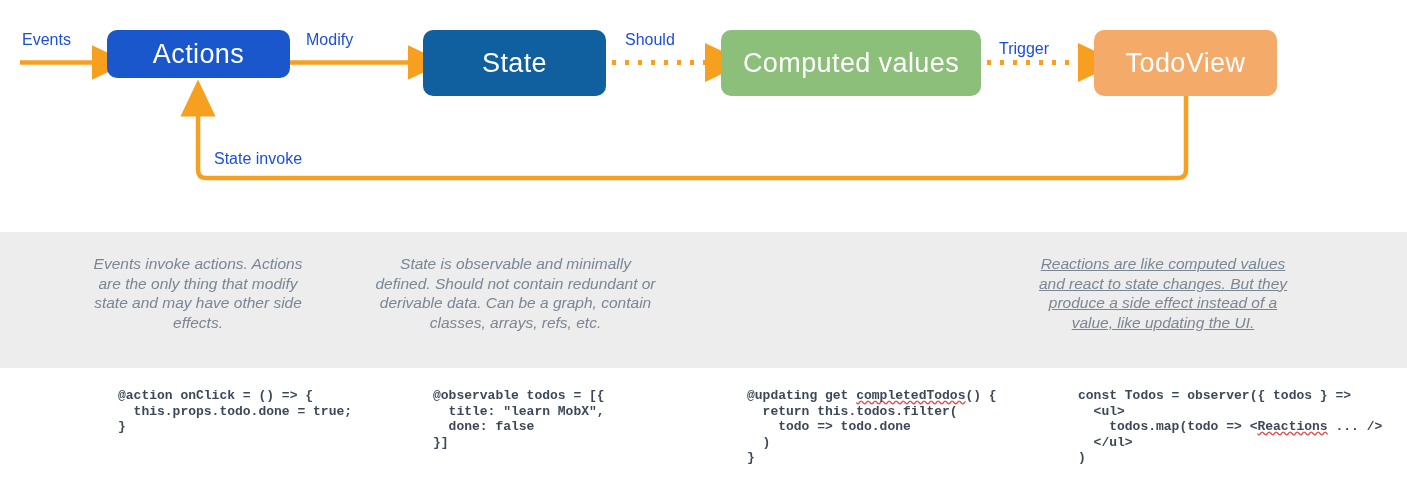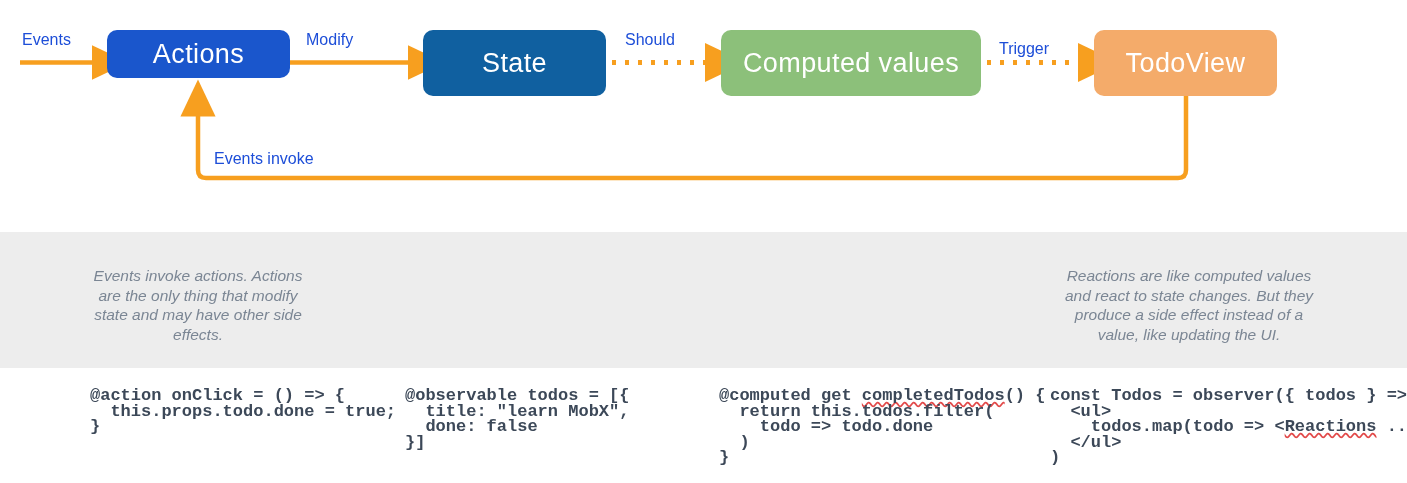--- a/index.html
+++ b/index.html
@@ -70,37 +70,37 @@
   }
   .desc-col {
     position: absolute;
     top: 22px;
     color: #7b8694;
     font-size: 15.5px;
     font-style: italic;
     line-height: 19.5px;
     text-align: center;
     font-family: "Liberation Sans", sans-serif;
-    margin-top: 12px;
   }
   .desc-1 { left: 86px;   width: 224px; }
   .desc-2 { left: 375px;  width: 281px; }
   .desc-3 { left: 709px;  width: 285px; }
-  .desc-4 { left: 1062px; width: 254px; }
+  .desc-4 { left: 1036px; width: 254px; text-decoration: underline; }
 
   
   .code-col {
     position: absolute;
     top: 388px;
     color: #3c4858;
     font-family: "Liberation Mono", "DejaVu Sans Mono", monospace;
-    font-size: 17px;
+    font-size: 13px;
     font-weight: bold;
     line-height: 15.5px;
     white-space: pre;
+    margin-left: 28px;
   }
   .code-1 { left: 90px; }
   .code-2 { left: 405px; }
   .code-3 { left: 719px; }
   .code-4 { left: 1050px; }
 
   .spell {
     text-decoration: underline wavy #e24a4a;
     text-decoration-skip-ink: none;
   }
@@ -141,37 +141,38 @@
     <span>Computed values</span>
   </div>
   <div class="node node-reactions">
     <span>TodoView</span>
   </div>
 
   <div class="edge-label lbl-events">Events</div>
   <div class="edge-label lbl-modify">Modify</div>
   <div class="edge-label lbl-updates">Should</div>
   <div class="edge-label lbl-trigger">Trigger</div>
-  <div class="edge-label lbl-events-invoke">Events invoke</div>
+  <div class="edge-label lbl-events-invoke">State invoke</div>
 </div>
 
 <div id="desc-band">
   <div class="desc-col desc-1">Events invoke actions. Actions are the only thing that modify state and may have other side effects.</div>
+  <div class="desc-col desc-2">State is observable and minimally defined. Should not contain redundant or derivable data. Can be a graph, contain classes, arrays, refs, etc.</div>
   <div class="desc-col desc-4">Reactions are like computed values and react to state changes. But they produce a side effect instead of a value, like updating the UI.</div>
 </div>
 
 <div class="code-col code-1">@action onClick = () =&gt; {
   this.props.todo.done = true;
 }</div>
 <div class="code-col code-2">@observable todos = [{
   title: "learn MobX",
   done: false
 }]</div>
 
-<div class="code-col code-3"><span>@computed get </span><span class="spell">completedTodos</span><span>() {
+<div class="code-col code-3"><span>@updating get </span><span class="spell">completedTodos</span><span>() {
   return this.todos.filter(
     todo =&gt; todo.done
   )
 }</span></div>
 
 <div class="code-col code-4"><span>const Todos = observer({ todos } =&gt;
   &lt;ul&gt;
     todos.map(todo =&gt; &lt;</span><span class="spell">Reactions</span><span> ... /&gt;
   &lt;/ul&gt;
 )</span></div>

